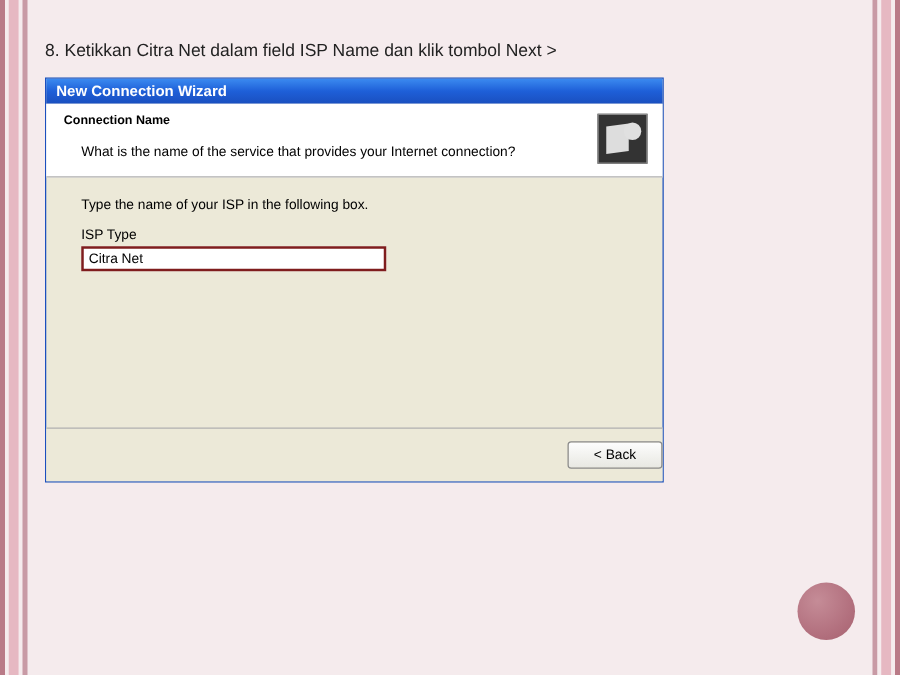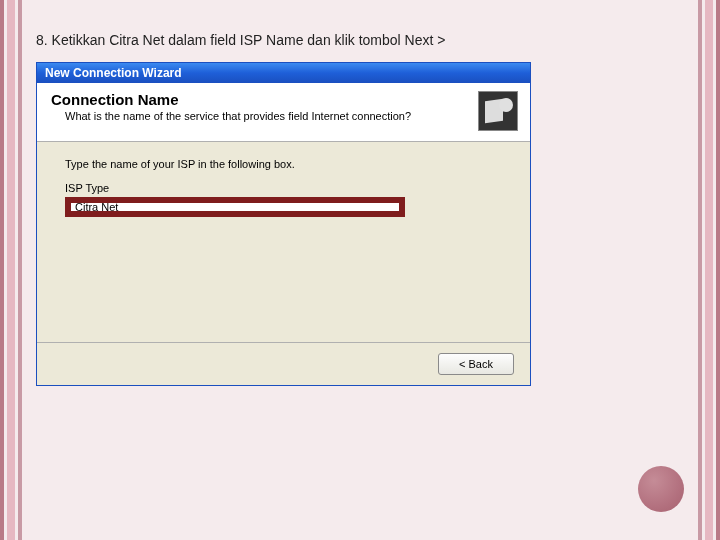--- a/index.html
+++ b/index.html
@@ -52,21 +52,21 @@
     font-size: 12px;
   }
   .header {
     background: #fff;
     padding: 8px 12px 10px 14px;
     display: flex;
     border-bottom: 1px solid #b0b0b0;
     min-height: 54px;
   }
   .header-text { flex: 1; }
-  .header-title { font-weight: bold; font-size: 15px; color: #000; margin-bottom: 2px; }
+  .header-title { font-weight: bold; font-size: 10px; color: #000; margin-bottom: 14px; }
   .header-sub { font-size: 11px; color: #000; padding-left: 14px; }
   .header-icon {
     width: 40px; height: 40px;
     background: #333;
     border: 1px solid #888;
     position: relative;
     flex-shrink: 0;
     margin-left: 8px;
   }
   .header-icon::before {
@@ -86,33 +86,33 @@
     border-radius: 50%;
   }
   .body {
     padding: 16px 28px 18px 28px;
     min-height: 200px;
     color: #000;
   }
   .body p { margin-bottom: 12px; font-size: 11px; }
   .body .label { margin-bottom: 3px; }
   .isp-input {
-    width: 340px;
+    width: 244px;
     height: 20px;
-    border: 6px solid #7f1d1d;
+    border: 2px solid #7f1d1d;
     background: #fff;
     font-size: 11px;
     padding: 2px 4px;
     font-family: Tahoma, Arial, sans-serif;
     display: block;
     margin-bottom: 12px;
   }
   .footer {
     border-top: 1px solid #b0b0b0;
-    padding: 10px 16px;
+    padding: 10px 0;
     display: flex;
     justify-content: flex-end;
     gap: 6px;
     background: #ece9d8;
   }
   .btn {
     width: 76px;
     height: 22px;
     background: linear-gradient(to bottom, #fdfdfd, #e8e8e2);
     border: 1px solid #8a8a8a;
@@ -154,21 +154,21 @@
 <div class="content">
   <p class="instruction">8. Ketikkan Citra Net dalam field ISP Name dan klik tombol Next &gt;</p>
 
   <div class="wizard">
     <div class="titlebar">
       <span>New Connection Wizard</span>
     </div>
     <div class="header">
       <div class="header-text">
         <div class="header-title">Connection Name</div>
-        <div class="header-sub">What is the name of the service that provides field Internet connection?</div>
+        <div class="header-sub">What is the name of the service that provides your Internet connection?</div>
       </div>
       <div class="header-icon"></div>
     </div>
     <div class="body">
       <p>Type the name of your ISP in the following box.</p>
       <p class="label">ISP Type</p>
       <input class="isp-input" type="text" value="Citra Net" style="">
     </div>
     <div class="footer">
       <button class="btn">&lt; Back</button>

